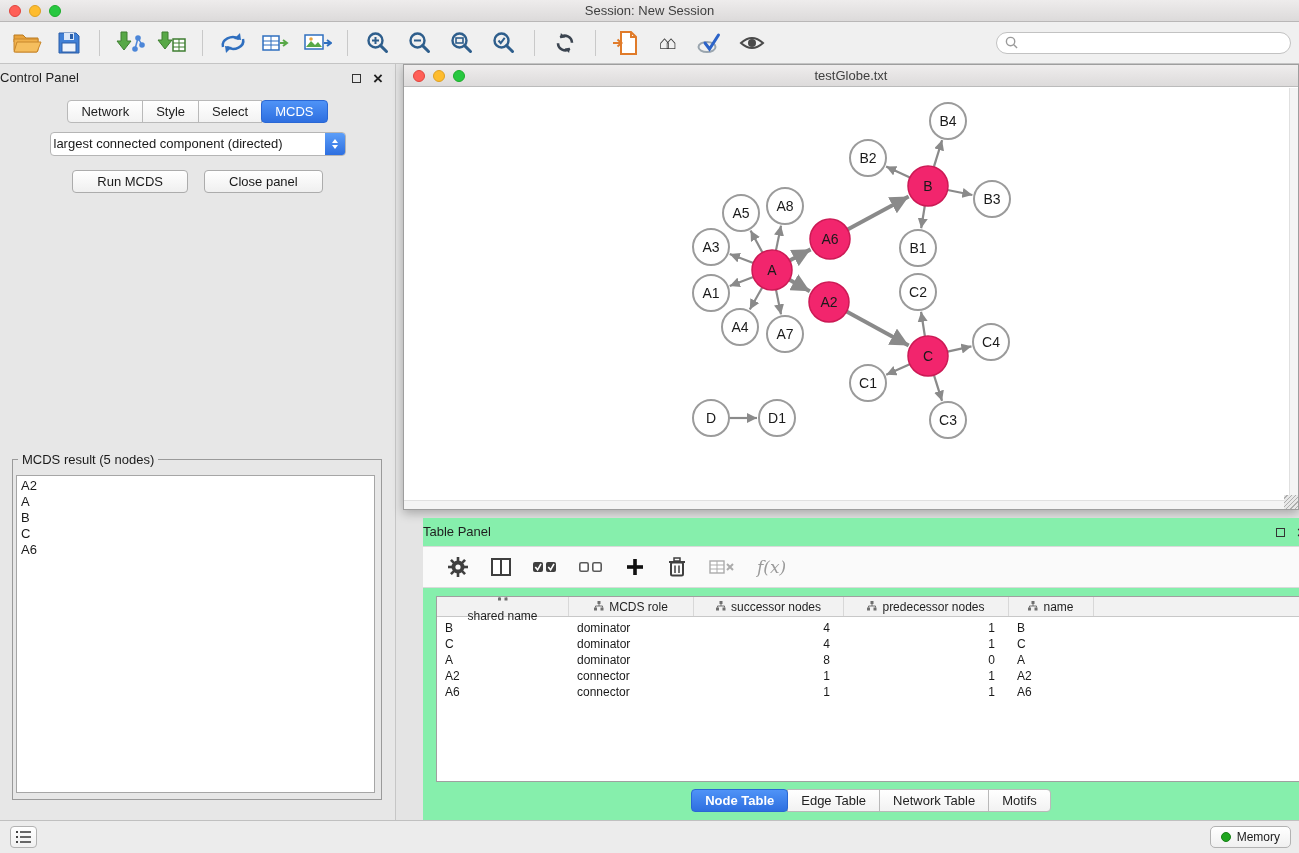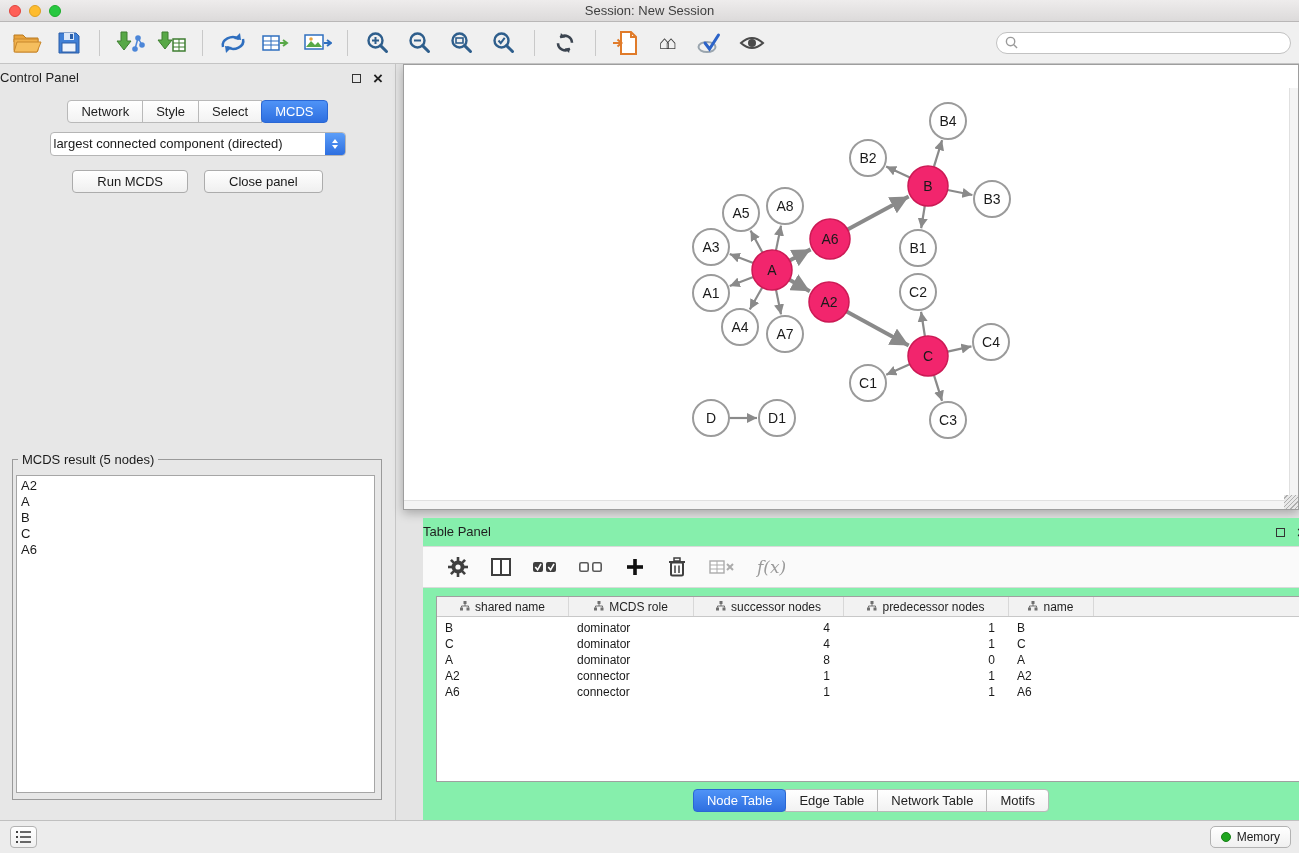--- a/index.html
+++ b/index.html
@@ -71,21 +71,21 @@
   .th { height:19px; display:flex; align-items:center; justify-content:center; gap:5px; font-size:12px; border-right:1px solid #D8D8D8; background:#F2F2F2; color:#1f1f1f; flex:0 0 auto; }
   .th.filler { flex:1 1 auto; border-right:none; }
   .tbody { padding-top:3px; }
   .tr { display:flex; height:16px; align-items:center; font-size:12px; }
   .td { padding:0 14px 0 8px; flex:0 0 auto; overflow:hidden; white-space:nowrap; }
   .tp-vscroll { position:absolute; right:0; top:0; bottom:0; width:8px; background:#F6F6F6; border-left:1px solid #E4E4E4; }
   .tp-tabs { position:absolute; bottom:8px; left:0; right:0; display:flex; justify-content:center; }
   .btab { padding:3px 13px; font-size:13px; background:linear-gradient(#FFFFFF,#F2F2F2); border:1px solid #B9B9B9; margin-left:-1px; color:#222; }
   .btab:first-child { border-radius:4px 0 0 4px; margin-left:0; }
   .btab:last-child { border-radius:0 4px 4px 0; }
-  .btab.active { background:linear-gradient(#4F93F7,#2E6FE0); color:#fff; border-color:#2A67D4; border-radius:4px; position:relative; z-index:1; }
+  .btab.active { background:linear-gradient(#4F93F7,#2E6FE0); color:#fff; border-color:#2A67D4; border-radius:4px; position:relative; z-index:1;font-weight:bold; }
 
   
   .statusbar { position:absolute; left:0; right:0; bottom:0; height:33px; background:#ECECEC; border-top:1px solid #C0C0C0; }
   .list-btn { position:absolute; left:10px; top:5px; width:27px; height:22px; background:linear-gradient(#FFFFFF,#F0F0F0); border:1px solid #B2B2B2; border-radius:4px; display:flex; align-items:center; justify-content:center; }
   .memory-btn { position:absolute; right:8px; top:5px; height:22px; padding:0 10px; display:flex; align-items:center; gap:6px; background:linear-gradient(#FFFFFF,#F0F0F0); border:1px solid #B2B2B2; border-radius:5px; font-size:12px; color:#1a1a1a; }
   .memory-dot { width:10px; height:10px; border-radius:50%; background:#1FA51F; border:1px solid #168016; }
 </style>
 </head>
 <body>
 
@@ -264,20 +264,28 @@
           <div class="mcds-item">A2</div>
           <div class="mcds-item">A</div>
           <div class="mcds-item">B</div>
           <div class="mcds-item">C</div>
           <div class="mcds-item">A6</div>
         </div>
     </fieldset>
   </div>
 
   <div class="network-window">
+    <div class="nw-titlebar">
+      <div class="traffic" style="top:5px;">
+        <span class="tl red"></span>
+        <span class="tl yellow"></span>
+        <span class="tl green"></span>
+      </div>
+      <div class="title">testGlobe.txt</div>
+    </div>
     <div class="nw-canvas">
       <svg id="graph" width="886" height="414" viewBox="0 0 886 414">
         <defs>
           <marker id="arrowhead" viewBox="0 0 6 6" refX="6" refY="3" markerWidth="4.6" markerHeight="4.6" orient="auto">
             <path d="M0,0 L6,3 L0,6 Z" fill="#8A8A8A"></path>
           </marker>
         </defs>
         <g id="edges">
             <line x1="358.4445610618003" y1="164.43032195234252" x2="346.5554389381997" y2="142.56967804765748" stroke="#8A8A8A" stroke-width="2.2" marker-end="url(#arrowhead)"></line>
             <line x1="371.9811984858021" y1="162.40025360835892" x2="377.0188015141979" y2="137.59974639164108" stroke="#8A8A8A" stroke-width="2.2" marker-end="url(#arrowhead)"></line>
@@ -454,21 +462,21 @@
           <line x1="1" y1="7" x2="15" y2="7" stroke="#ABABAB"></line>
           <line x1="1" y1="11" x2="15" y2="11" stroke="#ABABAB"></line>
           <line x1="8" y1="3" x2="8" y2="15" stroke="#ABABAB"></line>
           <path d="M18 6 l6 6 m0 -6 l-6 6" stroke="#ABABAB" stroke-width="2" fill="none"></path>
         </svg>
       </span>
       <span class="tico fx">f(x)</span>
     </div>
     <div class="tp-table">
       <div class="thead">
-          <div class="th" style="width: 132px;">
+          <div class="th" style="width: 132px; flex-direction: column;">
             <span class="th-icon"><svg width="10" height="10" viewBox="0 0 10 10">
                 <rect x="3.5" y="0" width="3" height="3" fill="#6f6f6f"></rect>
                 <rect x="0" y="6.5" width="3" height="3" fill="#6f6f6f"></rect>
                 <rect x="6.5" y="6.5" width="3" height="3" fill="#6f6f6f"></rect>
                 <path d="M5 3 v2 M1.5 6.5 V5 h7 v1.5" stroke="#6f6f6f" fill="none"></path>
               </svg></span>
             <span class="th-label">shared name</span>
           </div>
           <div class="th" style="width: 125px;">
             <span class="th-icon"><svg width="10" height="10" viewBox="0 0 10 10">

